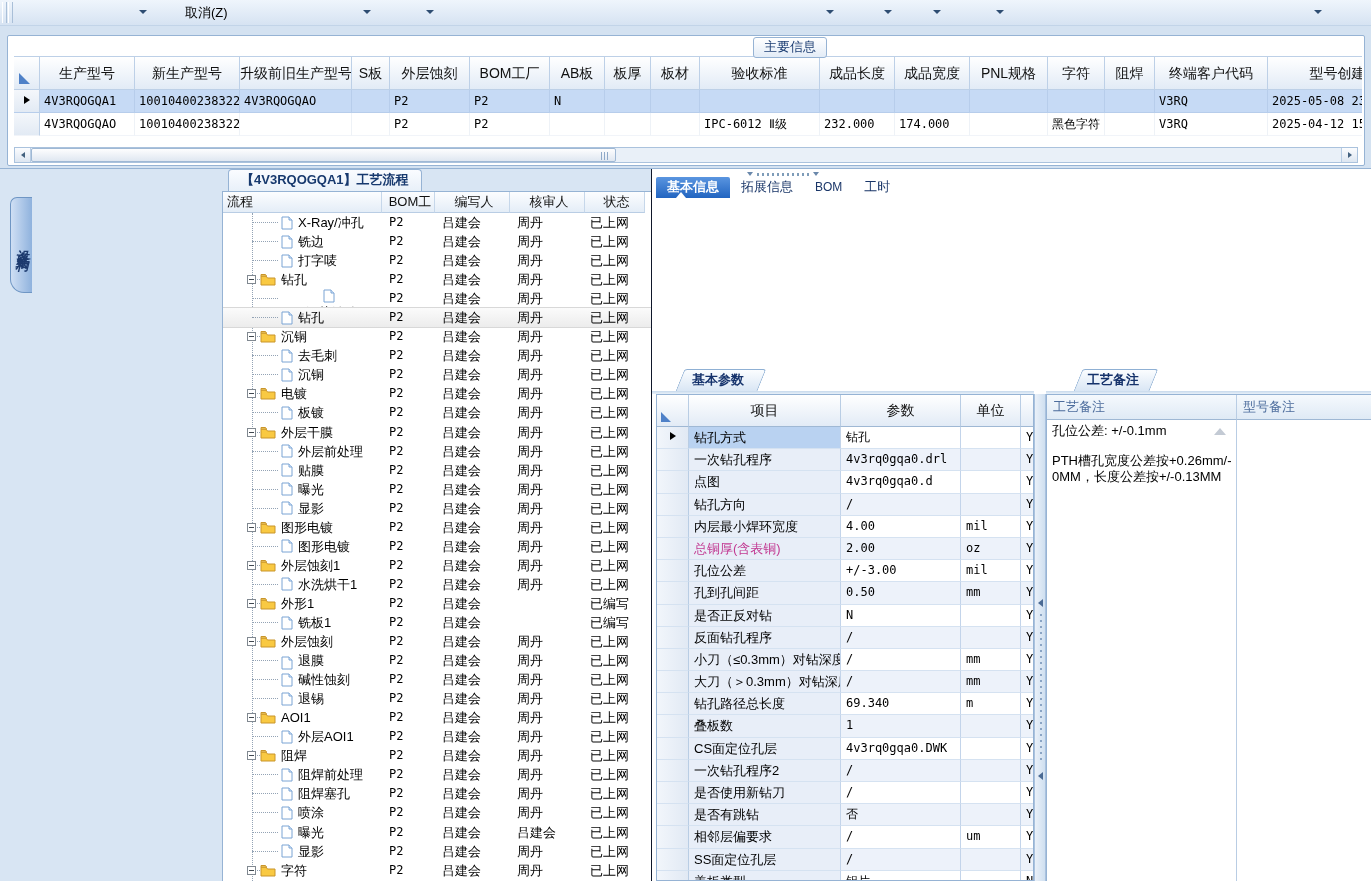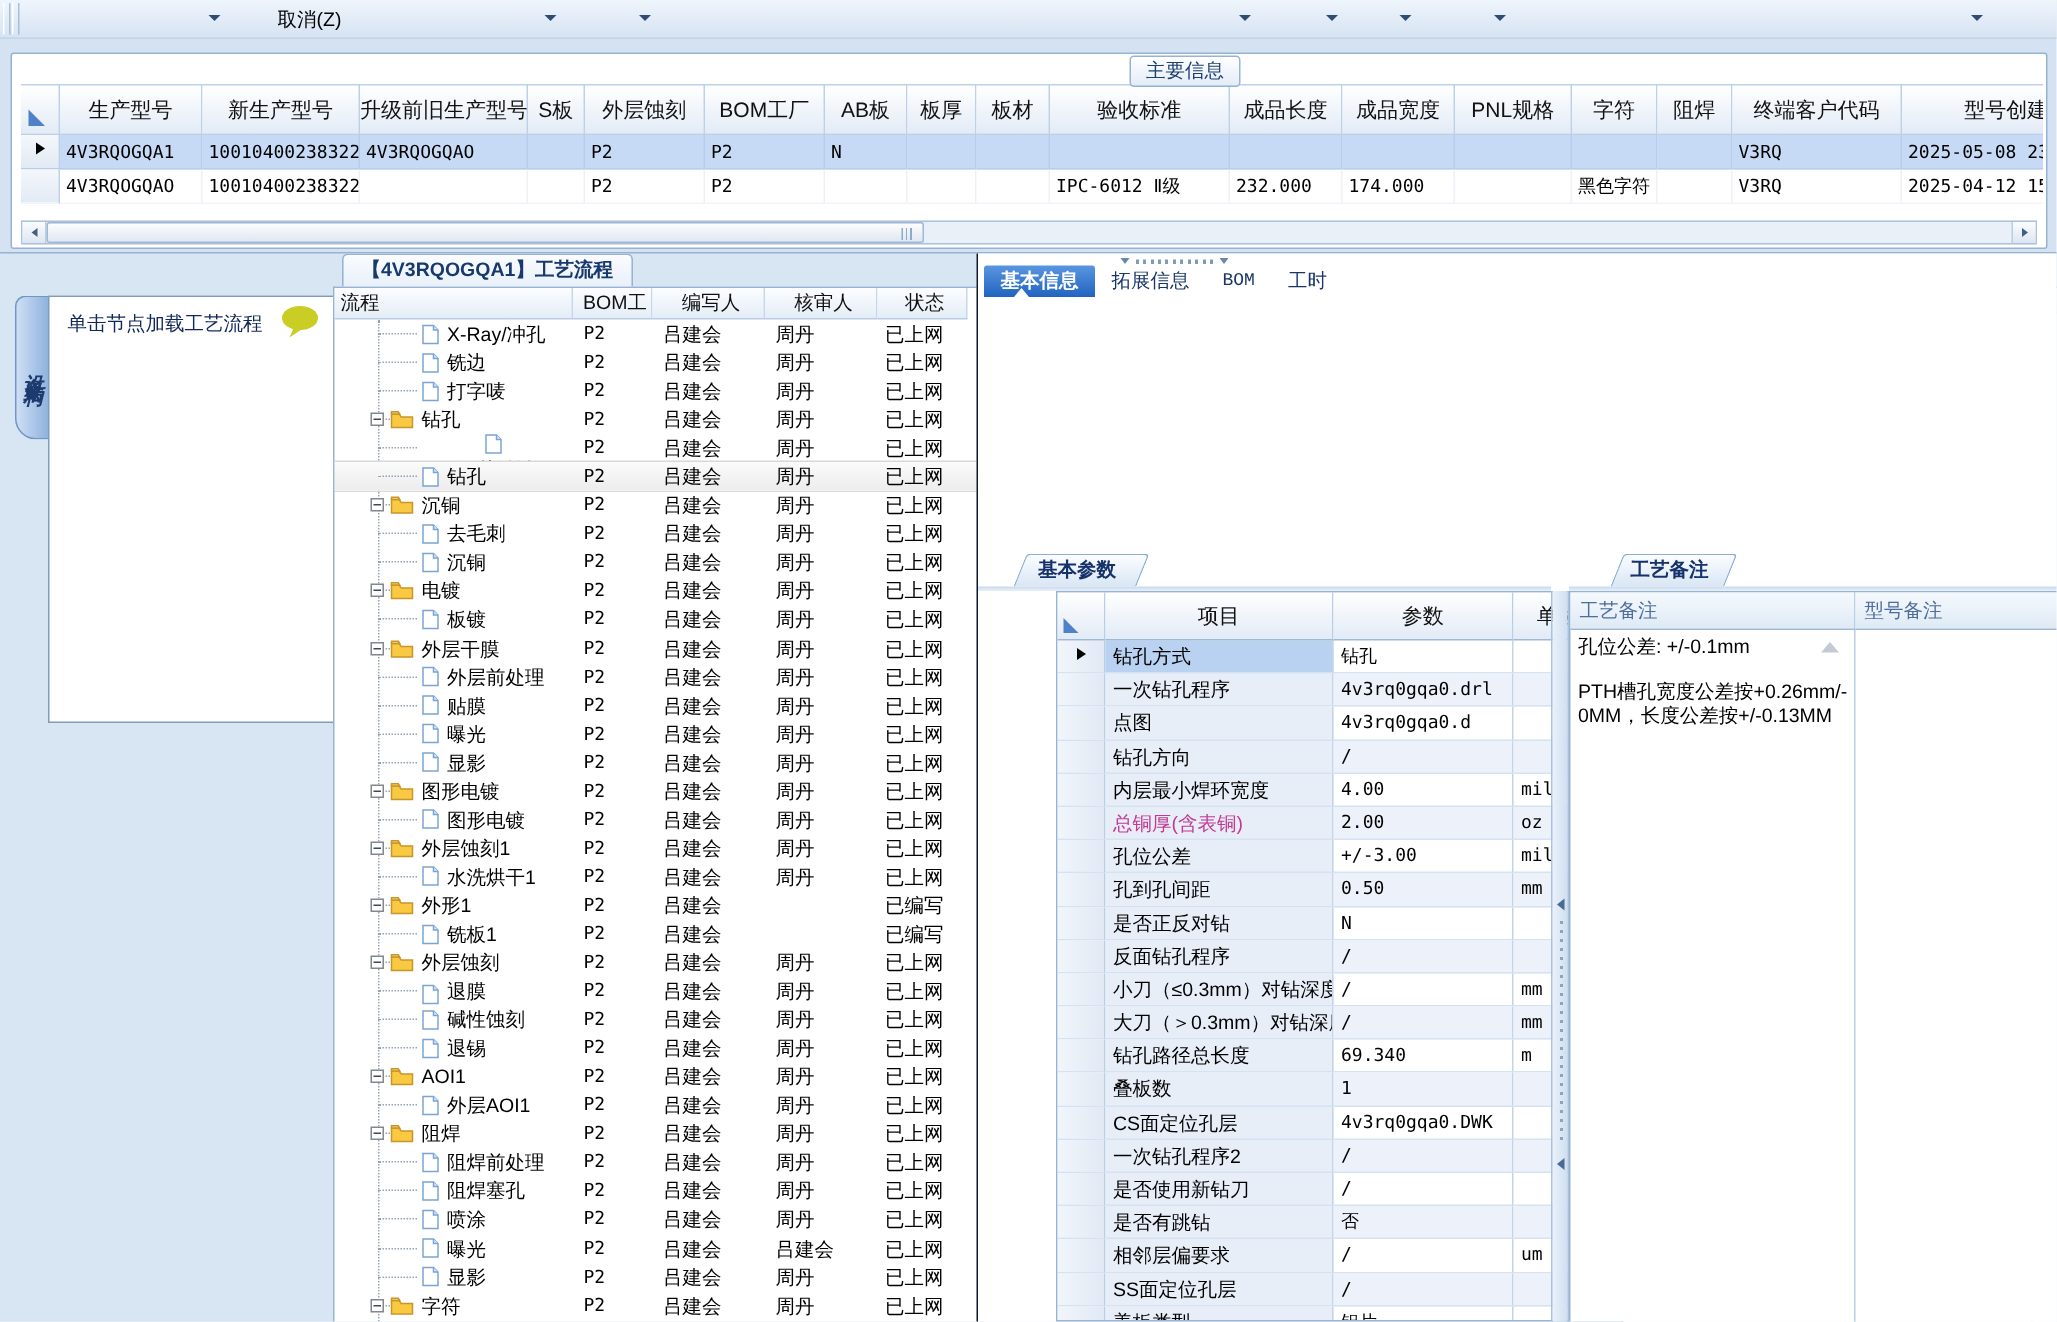--- a/index.html
+++ b/index.html
@@ -91,29 +91,29 @@
   .right-sec{position:absolute;left:651px;top:0;right:0;bottom:0;background:#fff;border-left:1px solid #0f172a;}
   .split-dots{position:absolute;top:2px;left:95px;width:72px;height:6px;display:flex;align-items:center;}
   .dotline{height:3px;flex:1;margin:0 4px;
     background:repeating-linear-gradient(90deg,#7f9db9 0,#7f9db9 2px,transparent 2px,transparent 5px);}
   .dd-sm{width:0;height:0;border-left:3px solid transparent;border-right:3px solid transparent;border-top:4px solid #6a88ab;}
   .rp-tabs{position:absolute;left:4px;top:8px;height:21px;display:flex;}
   .rp-tab{height:21px;line-height:20px;padding:0 11px;font-size:13px;color:#1a3668;position:relative;}
   .rp-tab.active{background:linear-gradient(#5a95e0,#2164c0);color:#fff;font-weight:bold;border-radius:2px 2px 0 0;}
   .rp-tab.active::after{content:"";position:absolute;left:20px;bottom:0;width:0;height:0;
     border-left:5px solid transparent;border-right:5px solid transparent;border-bottom:6px solid #fff;}
-  .rp-tab.mono{font-family:Liberation Mono, monospace;font-size:12px;line-height:21px;}
+  .rp-tab.mono{font-family:Liberation Sans, sans-serif;font-size:12px;line-height:21px;}
   .skew-wrap{position:absolute;height:22px;}
   .skew-bg{position:absolute;left:6px;right:0;top:0;bottom:0;transform:skewX(-22deg);
     background:linear-gradient(#fbfdff,#d9e6f4);border:1px solid #8fb0d4;border-bottom:none;border-radius:3px 3px 0 0;}
   .skew-txt{position:relative;display:block;text-align:center;font-weight:bold;font-size:13px;color:#15326b;line-height:21px;}
   .tabband{position:absolute;height:3px;background:linear-gradient(#c7d9ec,#e9f1f9);}
   
   .pgrid{position:absolute;left:4px;top:225px;width:378px;bottom:0;box-sizing:border-box;
-    border:1px solid #96b3d4;background:#fff;overflow:hidden;margin-left:48px;}
+    border:1px solid #96b3d4;background:#fff;overflow:hidden;}
   .p-head{display:flex;height:32px;}
   .p-hcell{flex:0 0 auto;box-sizing:border-box;height:32px;line-height:30px;text-align:center;
     font-size:14px;color:#111;background:linear-gradient(#ffffff,#e2ebf6);
     border-right:1px solid #b9cde4;border-bottom:1px solid #9fb8d4;position:relative;overflow:hidden;}
   .p-row{display:flex;height:22.2px;}
   .p-cell{flex:0 0 auto;box-sizing:border-box;overflow:hidden;white-space:nowrap;line-height:21px;
     border-right:1px solid #c3d4ea;border-bottom:1px solid #d5e2f1;}
   .p-ind{background:linear-gradient(90deg,#f2f6fb,#e1e9f4);border-right:1px solid #b9cde4;
     text-align:center;font-size:9px;color:#000;}
   .p-item{font-size:13px;padding-left:5px;background:#e8eef8;}
@@ -240,27 +240,20 @@
       <div class="sb-btn right">
           <div class="tri-r"></div>
         </div>
     </div>
   </div>
 
   <div class="bottom">
 
     <div class="flow-title">【4V3RQOGQA1】工艺流程</div>
     <div class="vert-tab">设备结构</div>
-    <div class="hint-box">
-      <span class="hint-text">单击节点加载工艺流程</span>
-      <svg class="bubble" width="28" height="24" viewBox="0 0 28 24">
-        <ellipse cx="14" cy="9" rx="12" ry="8" fill="#c9cd24"></ellipse>
-        <path d="M10 15 L7 22 L16 16 Z" fill="#c9cd24"></path>
-      </svg>
-    </div>
 
     <div class="tree">
       <div class="tree-head" id="tree-head">
           <div class="t-hcell" style="width: 159px;">流程</div>
           <div class="t-hcell" style="width: 53px; text-align: center;">BOM工厂</div>
           <div class="t-hcell" style="width: 75px; text-align: center;">编写人</div>
           <div class="t-hcell" style="width: 75px; text-align: center;">核审人</div>
           <div class="t-hcell" style="width: 60px; text-align: center;">状态</div>
         </div>
       <div class="tree-rows" id="tree-rows">

